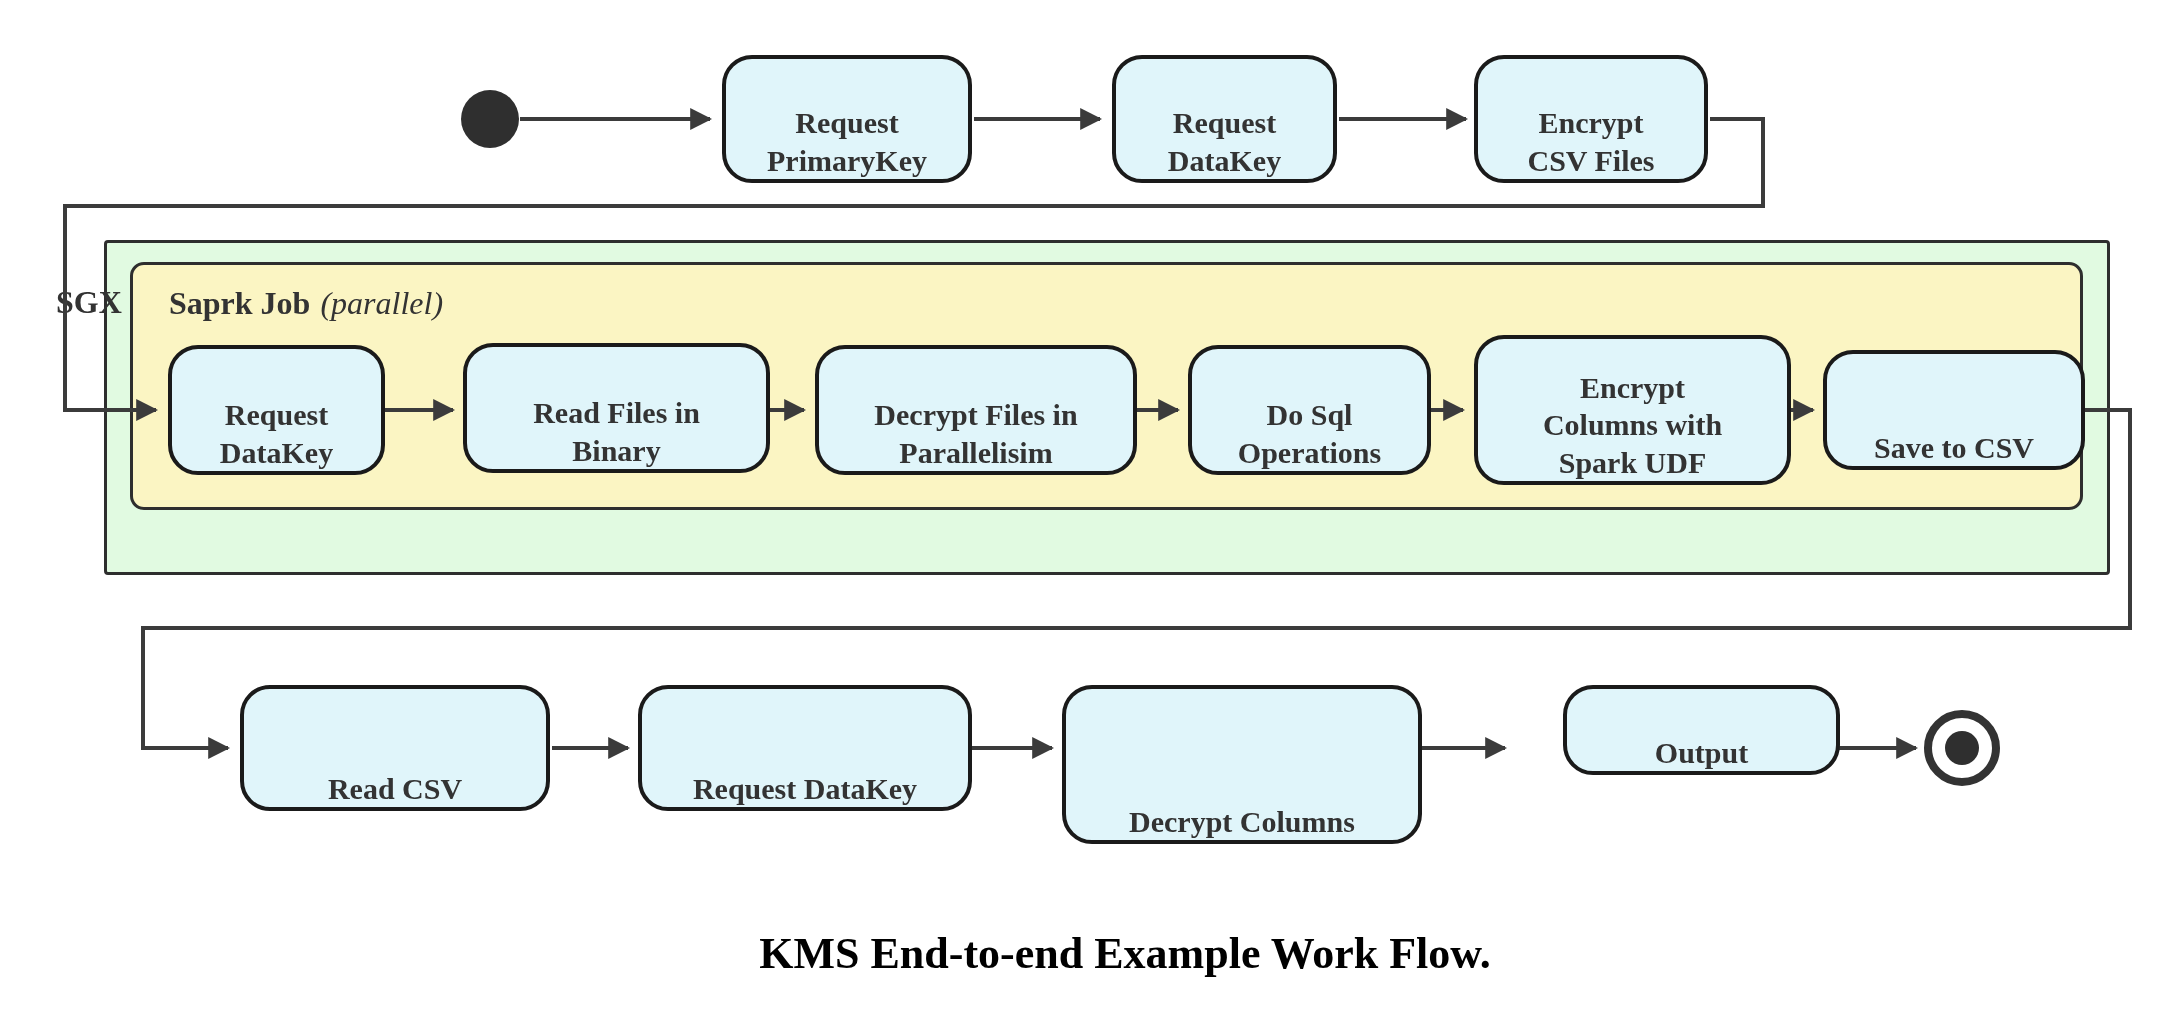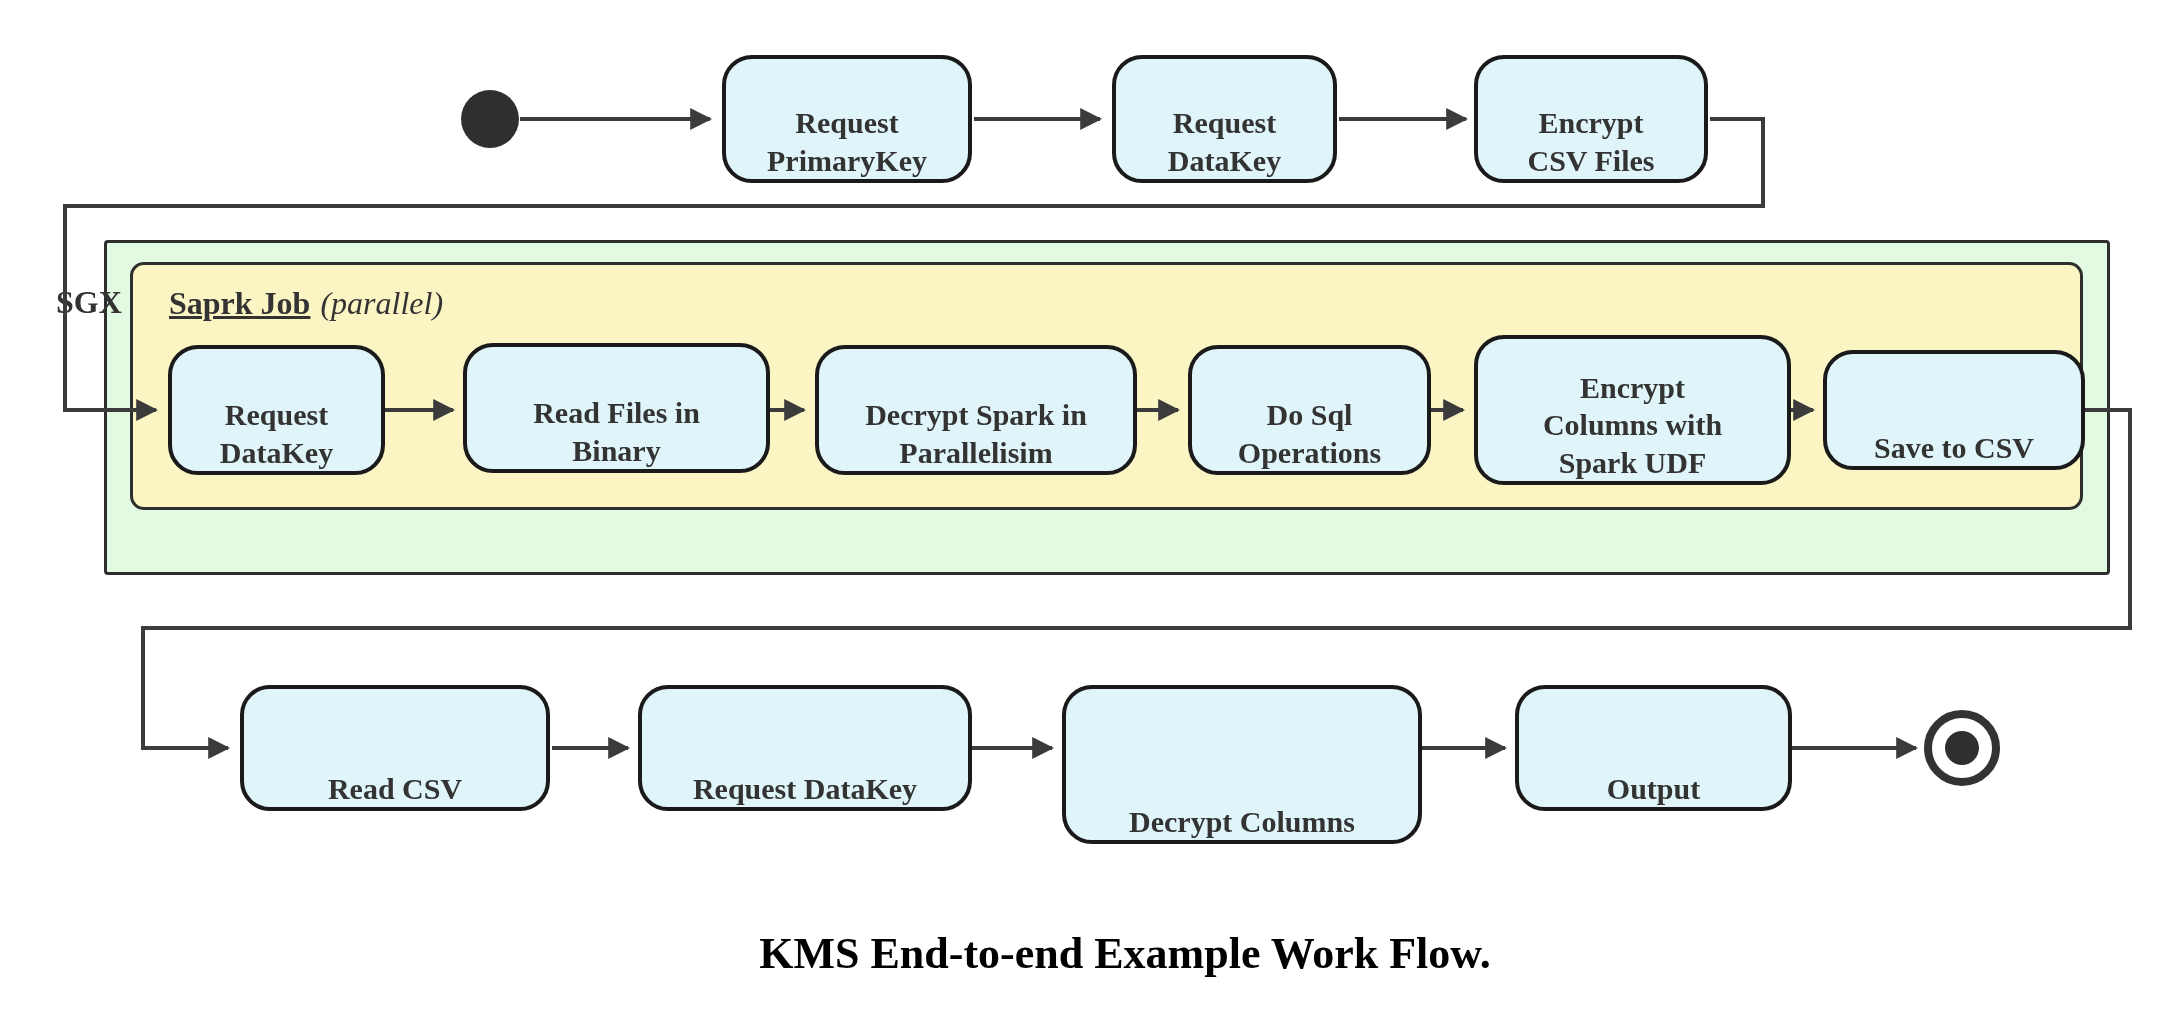--- a/index.html
+++ b/index.html
@@ -26,21 +26,21 @@
     background:var(--spark_fill,#fbf5c3);
     border-radius:14px;
   }
   .group-label{
     position:absolute;
     color:var(--text,#333333);
     font-size:32px;
     white-space:nowrap;
   }
   .spark-label{left:36px;top:20px;}
-  .spark-label .bold{font-weight:bold;text-decoration:underline;}
+  .spark-label .bold{font-weight:bold;}
   .spark-label .ital{font-style:italic;font-weight:normal;margin-left:10px;text-align:center;}
   .sgx-label{left:56px;top:284px;font-weight:bold;}
   .node{
     position:absolute;
     box-sizing:border-box;
     background:var(--node_fill,#e0f5fa);
     border:4px solid var(--node_border,#1a1a1a);
     border-radius:30px;
     display:flex;
     align-items:flex-end;
@@ -143,21 +143,21 @@
 
   <div class="node" style="left:168px;top:345px;width:217px;height:130px">
     <span class="node-label">Request
 DataKey</span>
   </div>
   <div class="node" style="left:463px;top:343px;width:307px;height:130px">
     <span class="node-label">Read Files in
 Binary</span>
   </div>
   <div class="node" style="left:815px;top:345px;width:322px;height:130px">
-    <span class="node-label">Decrypt Spark in
+    <span class="node-label">Decrypt Files in
 Parallelisim</span>
   </div>
   <div class="node" style="left:1188px;top:345px;width:243px;height:130px">
     <span class="node-label">Do Sql
 Operations</span>
   </div>
   <div class="node" style="left:1474px;top:335px;width:317px;height:150px">
     <span class="node-label">Encrypt
 Columns with
 Spark UDF</span>
@@ -168,18 +168,18 @@
 
   <div class="node" style="left:240px;top:685px;width:310px;height:126px">
     <span class="node-label">Read CSV</span>
   </div>
   <div class="node" style="left:638px;top:685px;width:334px;height:126px">
     <span class="node-label">Request DataKey</span>
   </div>
   <div class="node" style="left:1062px;top:685px;width:360px;height:159px">
     <span class="node-label">Decrypt Columns</span>
   </div>
-  <div class="node" style="left:1515px;top:685px;width:277px;height:126px">
+  <div class="node" style="left:1563px;top:685px;width:277px;height:90px">
     <span class="node-label">Output</span>
   </div>
 
   <div class="diagram-title">KMS End-to-end Example Work Flow.</div>
 </div>
 
 </body></html>

